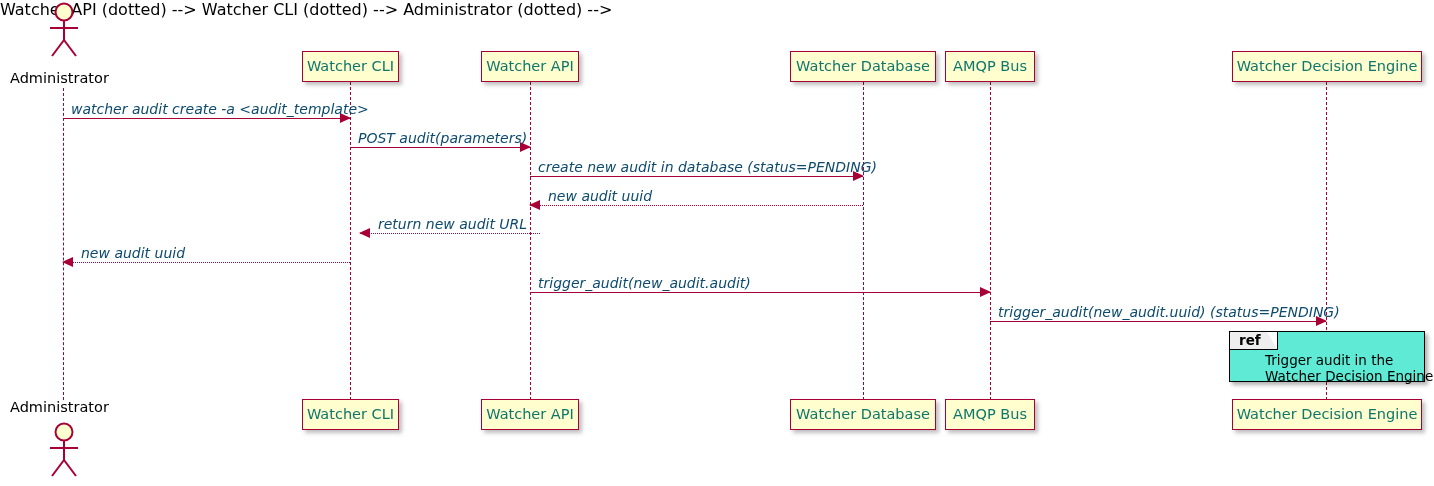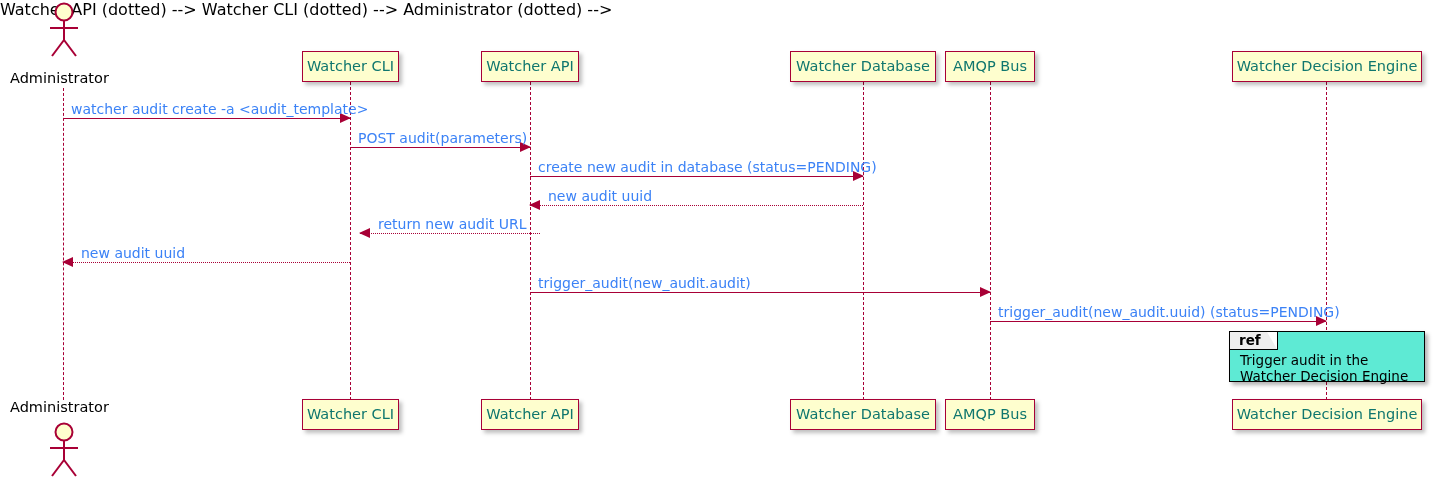--- a/index.html
+++ b/index.html
@@ -47,21 +47,21 @@
   .msg.dotted .line{border-top:1.6px dotted #A80036;}
   .msg .head{
     position:absolute;top:-5px;width:0;height:0;
     border-top:5.5px solid transparent;
     border-bottom:5.5px solid transparent;
   }
   .msg.right .head{right:-1px;border-left:11px solid #A80036;}
   .msg.left  .head{left:-1px; border-right:11px solid #A80036;}
   .msg .label{
     position:absolute;bottom:3px;
-    font-size:14px;color:#3b82f6;white-space:nowrap;line-height:1;
+    font-size:14px;color:#0c4a6e;white-space:nowrap;line-height:1;font-style:italic;
   }
   .msg.right .label{left:8px;}
   .msg.left  .label{left:18px;}
 
   
   .ref-box{
     position:absolute;
     box-sizing:border-box;
     background:#5eead4;
     border:1.5px solid #000000;
@@ -82,21 +82,21 @@
     position:absolute;top:0;width:0;height:0;
     border-top:17px solid #FFFFFF;
     border-left:10px solid transparent;
   }
   .ref-body{
     position:absolute;left:0;right:0;top:20px;
     padding:0 10px;
     font-size:13.5px;color:#000;line-height:16px;
     text-align:left;
   }
-  .ref-body div{white-space:nowrap;}
+  .ref-body div{white-space:nowrap;margin-left:25px;}
 </style>
 </head>
 <body>
 
 <div id="diagram">
 
   
   <div class="lifeline" style="left:63px;top:88px;height:312px;"></div>
   <div class="lifeline" style="left:350px;top:82px;height:318px;"></div>
   <div class="lifeline" style="left:530px;top:82px;height:318px;"></div>

